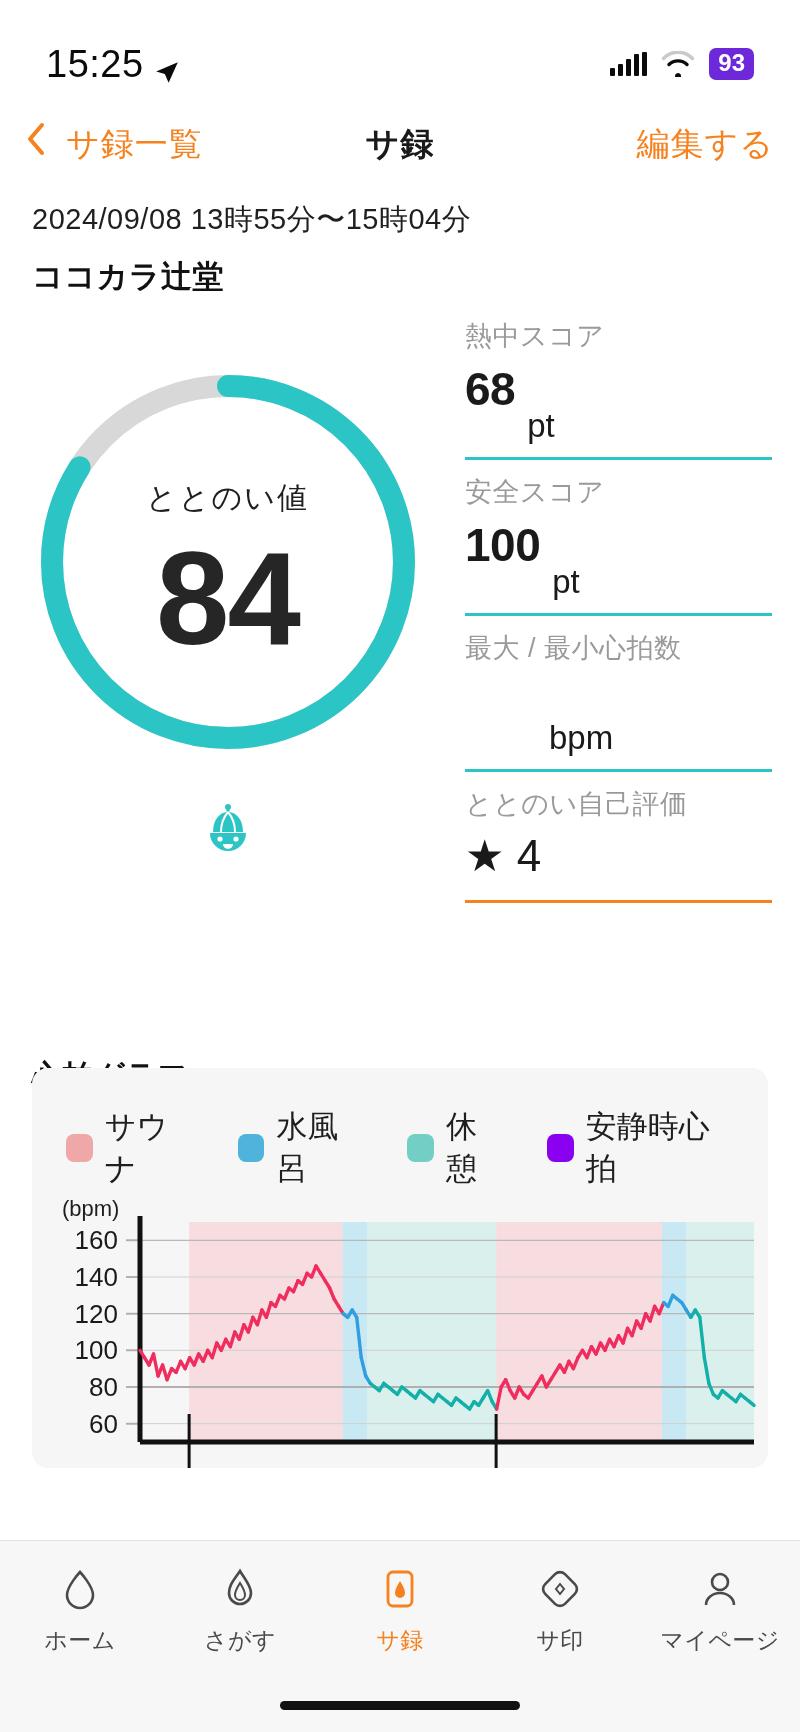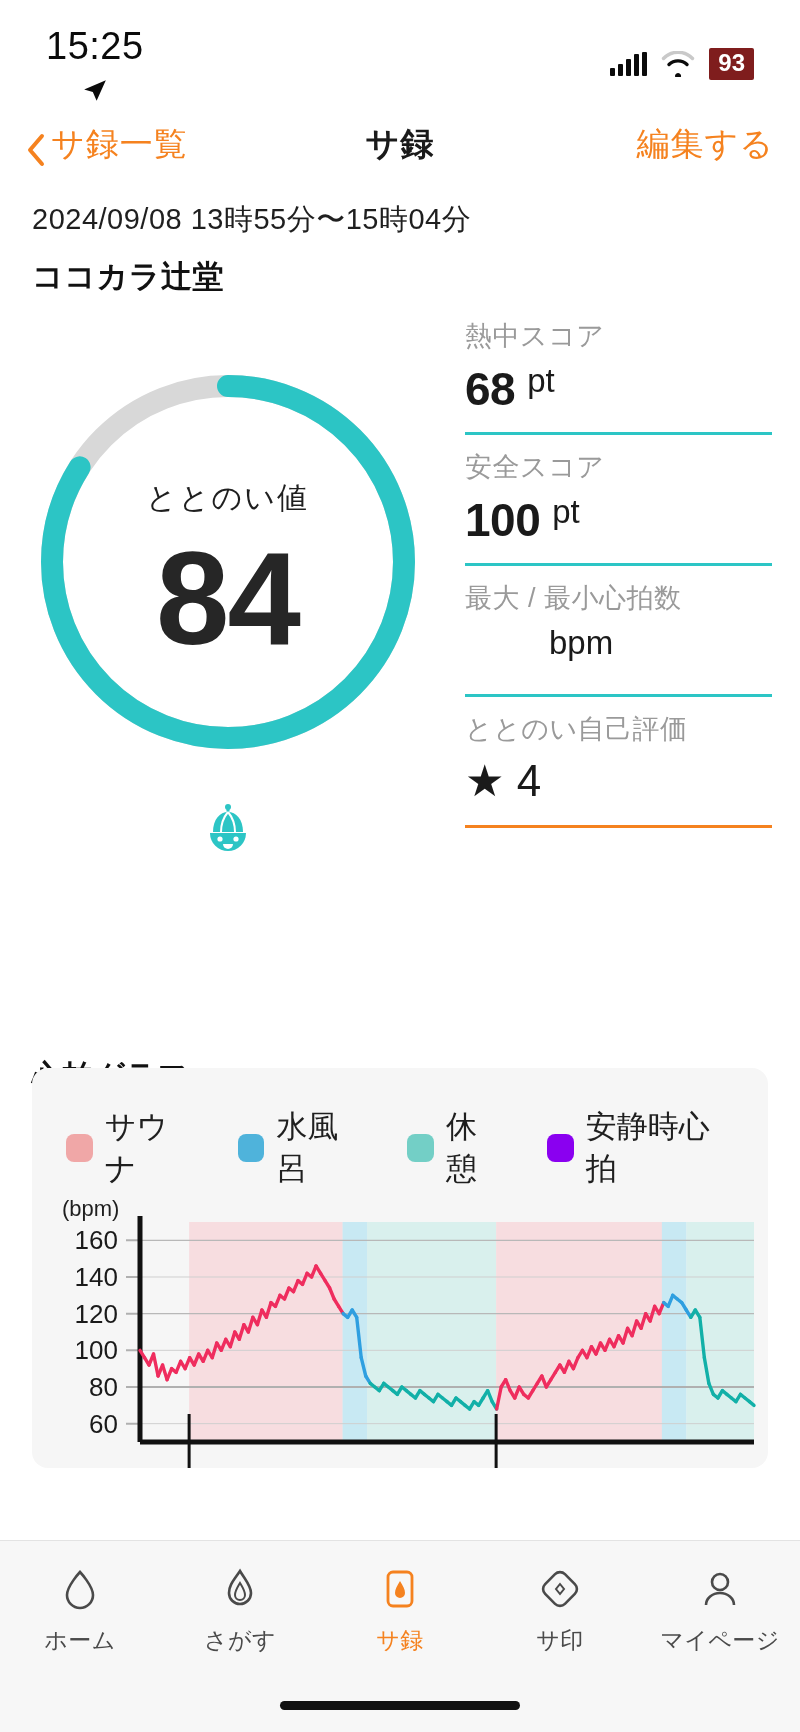--- a/index.html
+++ b/index.html
@@ -10,40 +10,40 @@
     overflow: hidden;
   }
   .phone { position: relative; width: 800px; height: 1732px; background: #fff; }
 
   
   .statusbar {
     position: absolute; top: 0; left: 0; right: 0; height: 100px;
     display: flex; align-items: center; justify-content: space-between;
     padding: 28px 46px 0 46px;
   }
-  .sb-left { display: flex; align-items: center; gap: 10px; flex-direction: column; }
+  .sb-left { display: flex; align-items: flex-end; gap: 10px; }
   .sb-time { font-size: 38px; font-weight: 500; color: #0b0b0b; letter-spacing: 0.5px; }
   .loc-arrow { width: 26px; height: 26px; }
   .sb-right { display: flex; align-items: center; gap: 14px; }
   .bars { display: flex; align-items: flex-end; gap: 3px; height: 24px; }
   .bars i { width: 5px; background: #0b0b0b; border-radius: 1px; display: block; }
   .bars i:nth-child(1){height:8px;} .bars i:nth-child(2){height:12px;}
   .bars i:nth-child(3){height:17px;} .bars i:nth-child(4){height:22px;}
   .bars i:nth-child(5){height:24px;}
   .battery {
-    background: #7f1d1d; color: #fff; font-size: 24px; font-weight: 700;
-    border-radius: 2px; padding: 2px 9px 3px 9px; line-height: 1.1;
+    background: #6d28d9; color: #fff; font-size: 24px; font-weight: 700;
+    border-radius: 7px; padding: 2px 9px 3px 9px; line-height: 1.1;
   }
 
   
   .navbar {
     position: absolute; top: 108px; left: 0; right: 0; height: 72px;
     display: flex; align-items: center; padding: 0 26px;
   }
-  .nav-back { display: flex; align-items: flex-end; gap: 5px; color: #f5821f; }
+  .nav-back { display: flex; align-items: flex-start; gap: 20px; color: #f5821f; }
   .chev { width: 20px; height: 34px; flex: none; }
   .nav-back-label { font-size: 33px; color: #f5821f; letter-spacing: 1px; }
   .nav-title {
     position: absolute; left: 0; right: 0; text-align: center;
     font-size: 33px; font-weight: 700; color: #1a1a1a; letter-spacing: 1px;
     pointer-events: none;
   }
   .nav-edit {
     margin-left: auto; font-size: 33px; color: #f5821f; letter-spacing: 1px; z-index: 2;
   }
@@ -65,21 +65,21 @@
   .gauge-label { font-size: 30px; color: #1f1f1f; letter-spacing: 2px; }
   .gauge-value { font-size: 132px; font-weight: 700; color: #262626; line-height: 1.0; margin-top: 14px; letter-spacing: -2px; }
   .rank-row { display: flex; align-items: center; gap: 16px; margin-top: 44px; }
   .rank-text { font-size: 44px; font-weight: 700; color: #2cc5c5; letter-spacing: 1px; }
 
   .stats-col { flex: 1; padding: 0 28px 0 10px; }
   .stat { margin-bottom: 14px; }
   .stat-label { font-size: 27px; color: #9a9a9a; letter-spacing: 0.5px; }
   .stat-valrow { display: flex; align-items: flex-start; flex-wrap: wrap; margin-top: 8px; min-height: 58px; }
   .stat-val { font-size: 46px; font-weight: 700; color: #1a1a1a; letter-spacing: -0.5px; }
-  .stat-unit { font-size: 33px; color: #1a1a1a; margin-left: 12px; }
+  .stat-unit { font-size: 33px; color: #1a1a1a; margin-left: 12px; margin-top: 45px; }
   .stat-unit.spaced { margin-left: 84px; }
   .stat-rule { height: 3px; background: #2cc5c5; margin-top: 12px; }
   .stat-rule.orange { background: #f5821f; }
   .stat-star { font-size: 44px; color: #1a1a1a; }
   .hr-val { display: block; width: 100%; }
 
   
   .chart-title { position: absolute; top: 1056px; left: 32px; font-size: 30px; font-weight: 700; color: #111; letter-spacing: 1px; }
   .chart-card {
     position: absolute; top: 1068px; left: 32px; right: 32px; height: 400px;

